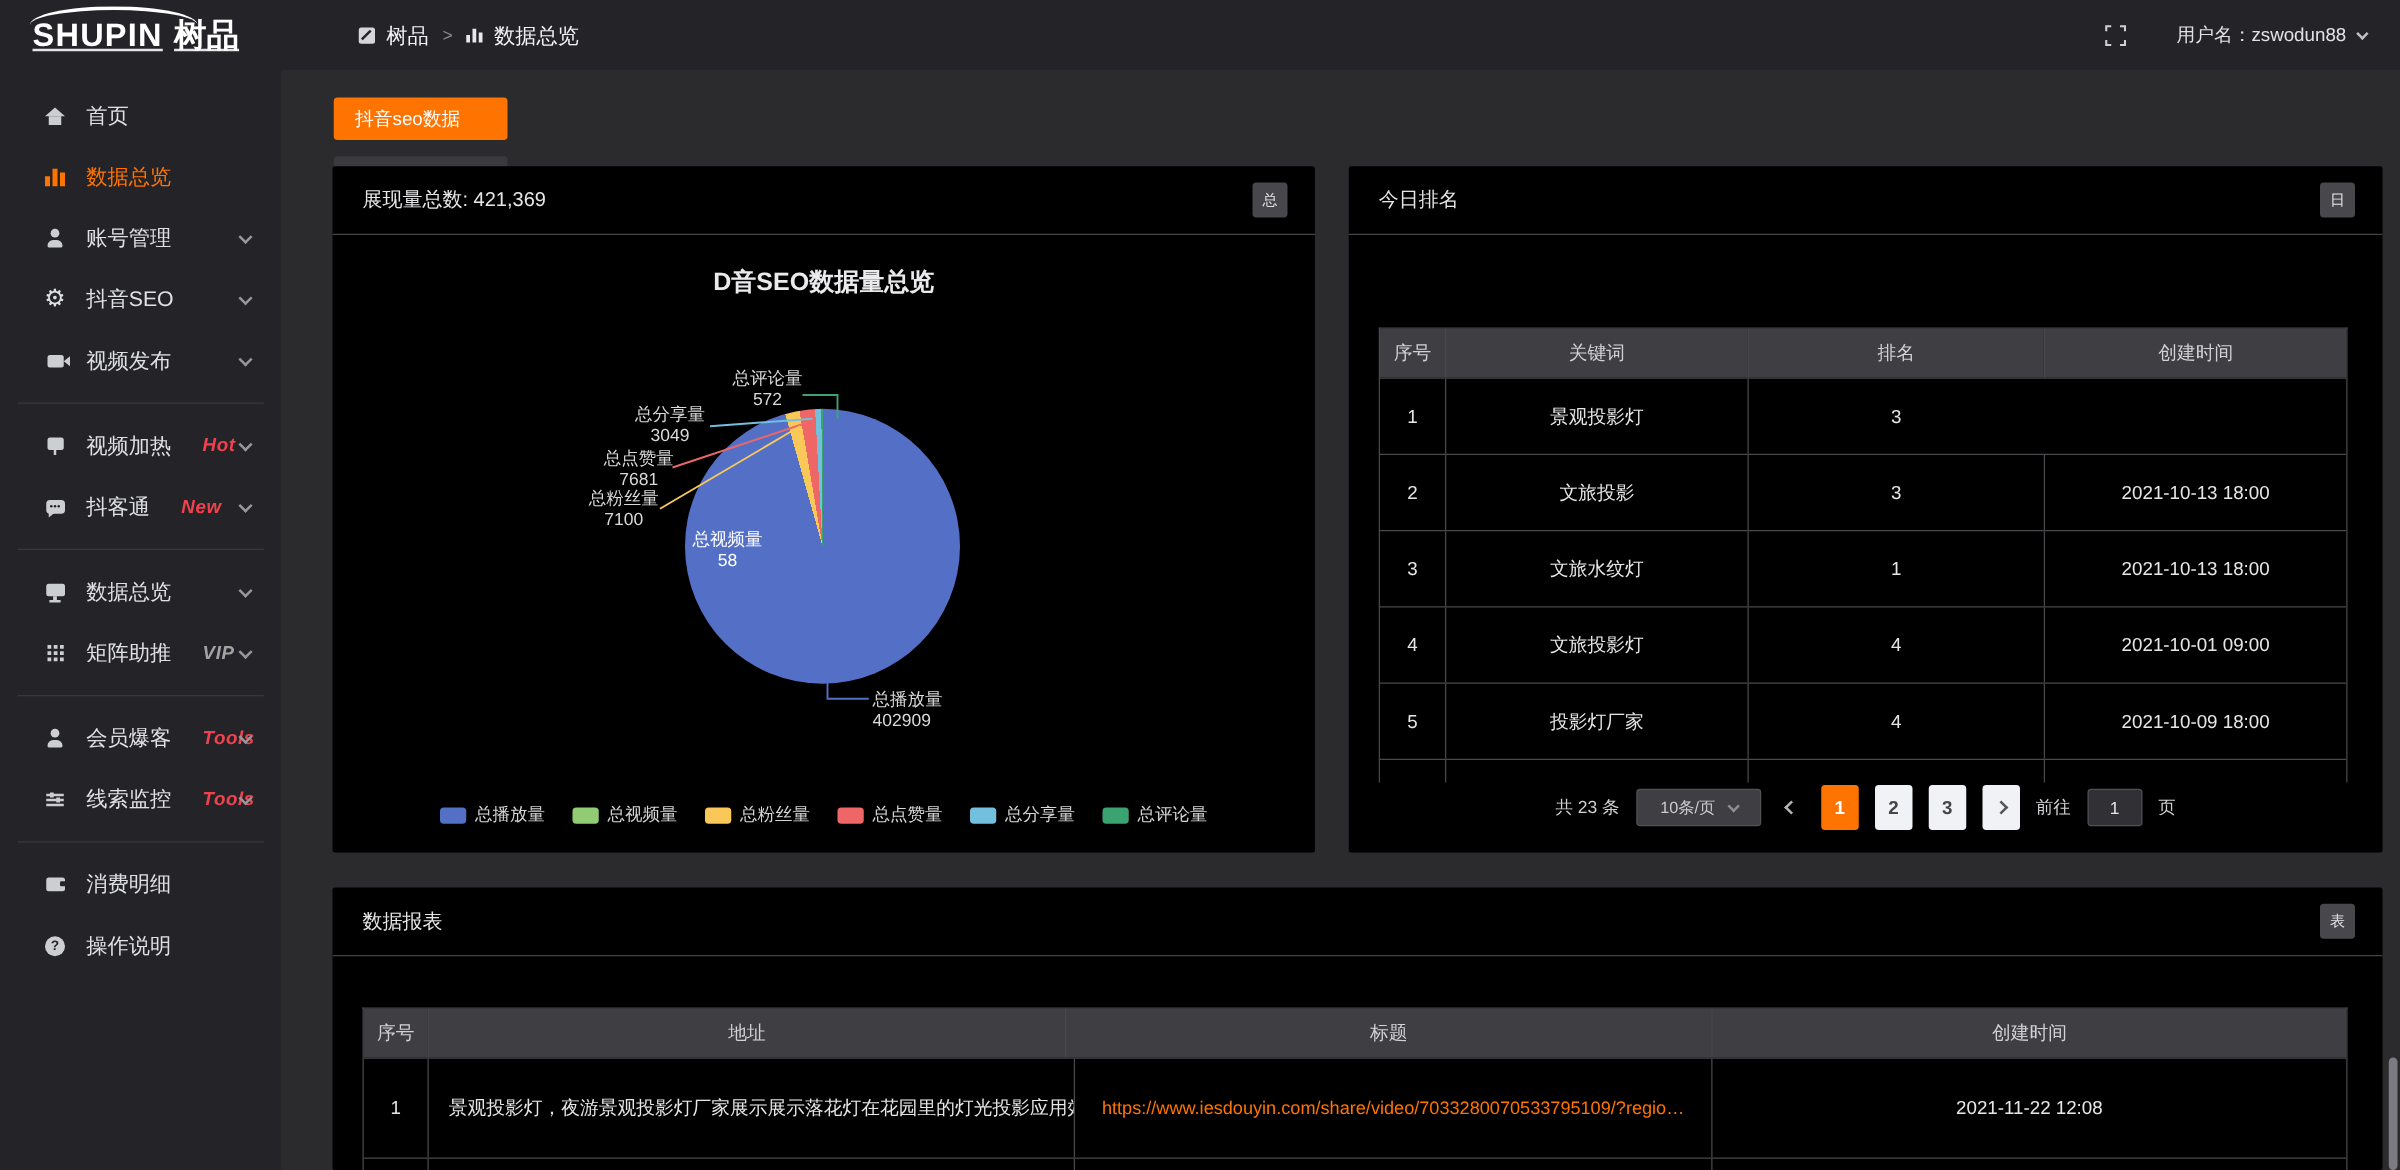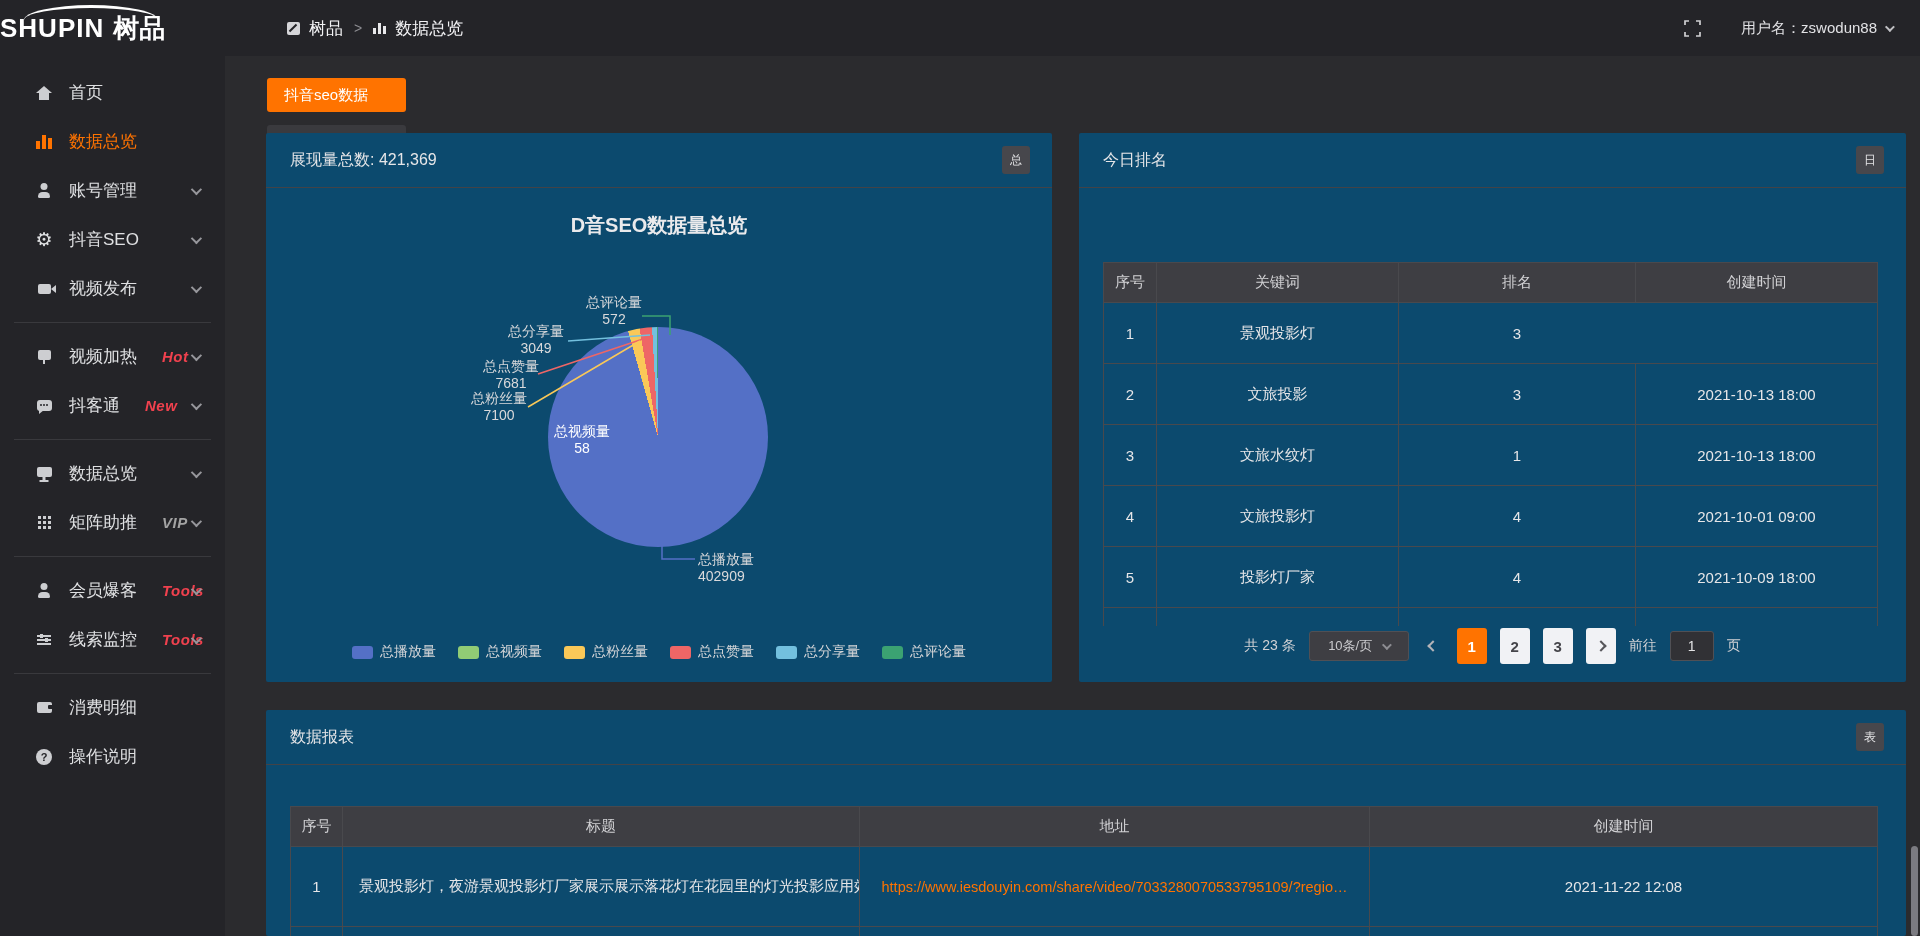--- a/index.html
+++ b/index.html
@@ -3,21 +3,21 @@
 <meta charset="utf-8">
 <style>
   html,body{margin:0;padding:0;width:1920px;height:936px;overflow:hidden;
     background:#2b2b2e;font-family:"Liberation Sans","DejaVu Sans",sans-serif;
     -webkit-font-smoothing:antialiased;color:#e4e4e6;}
   *{box-sizing:border-box;}
 
   
   .header{position:absolute;top:0;left:0;width:1920px;height:56px;background:#242428;
     display:flex;align-items:center;z-index:5;}
-  .logo{width:265px;height:56px;display:flex;align-items:center;position:relative;}
+  .logo{width:265px;height:56px;display:flex;align-items:center;padding-left:26px;position:relative;text-decoration:underline;}
   .logo-arc{position:absolute;top:5px;left:24px;width:134px;height:30px;
     border-top:3px solid #fff;border-radius:50% 50% 0 0;}
   .logo-en{font-size:26px;font-weight:800;color:#fff;letter-spacing:1px;}
   .logo-cn{font-size:26px;font-weight:700;color:#fff;margin-left:9px;}
   .crumbs{display:flex;align-items:center;margin-left:22px;gap:9px;font-size:17px;color:#f2f2f4;}
   .crumb-sep{color:#8d8d92;font-size:14px;margin:0 2px;}
   .hdr-right{margin-left:auto;display:flex;align-items:center;gap:20px;padding-right:28px;}
   .username{display:flex;align-items:center;gap:8px;font-size:15px;color:#e2e2e5;cursor:pointer;margin-left:20px;}
 
   
@@ -81,21 +81,21 @@
   .icon-question::after{content:"?";position:absolute;inset:0;display:flex;align-items:center;justify-content:center;
     color:#242428;font-size:11px;font-weight:bold;}
 
   
   .tabs{position:absolute;left:267px;top:78px;display:flex;gap:13px;flex-direction:column;}
   .tab{height:34px;padding:0 17px;display:flex;align-items:center;border-radius:3px;
     background:#3a3a3e;color:#d8d8da;font-size:15px;cursor:pointer;}
   .tab.active{background:#ff7300;color:#fff;}
 
   
-  .panel{position:absolute;background:#0c4a6e;border-radius:2px;}
+  .panel{position:absolute;background:#000000;border-radius:2px;}
   .panel-head{height:55px;display:flex;align-items:center;padding:0 24px;
     border-bottom:1px solid #434347;font-size:16px;color:#e6e6e8;position:relative;}
   .corner-btn{position:absolute;right:22px;top:13px;width:28px;height:28px;background:#47474c;
     border:none;border-radius:3px;color:#e3e3e5;font-size:12px;display:flex;align-items:center;
     justify-content:center;cursor:pointer;font-family:inherit;}
   .p-overview{left:266px;top:133px;width:786px;height:549px;}
   .p-ranking{left:1079px;top:133px;width:827px;height:549px;}
   .p-report{left:266px;top:710px;width:1640px;height:226px;overflow:hidden;}
   .panel-body{position:relative;height:calc(100% - 55px);}
 
@@ -447,22 +447,22 @@
 
 <div class="panel p-report">
   <div class="panel-head">
     <span>数据报表</span>
     <button class="corner-btn">表</button>
   </div>
   <div class="panel-body">
     <div class="dtable rep-table">
       <div class="dt-row dt-head">
         <div class="dt-cell pc0">序号</div>
+        <div class="dt-cell pc2">地址</div>
         <div class="dt-cell pc1">标题</div>
-        <div class="dt-cell pc2">地址</div>
         <div class="dt-cell pc3">创建时间</div>
       </div>
       <div class="dt-row dt-body">
         <div class="dt-cell pc0">1</div>
         <div class="dt-cell pc1 cell-title">景观投影灯，夜游景观投影灯厂家展示展示落花灯在花园里的灯光投影应用效果 #</div>
         <div class="dt-cell pc2">
             <span class="link">https://www.iesdouyin.com/share/video/7033280070533795109/?regio…</span>
           </div>
         <div class="dt-cell pc3">2021-11-22 12:08</div>
       </div>

